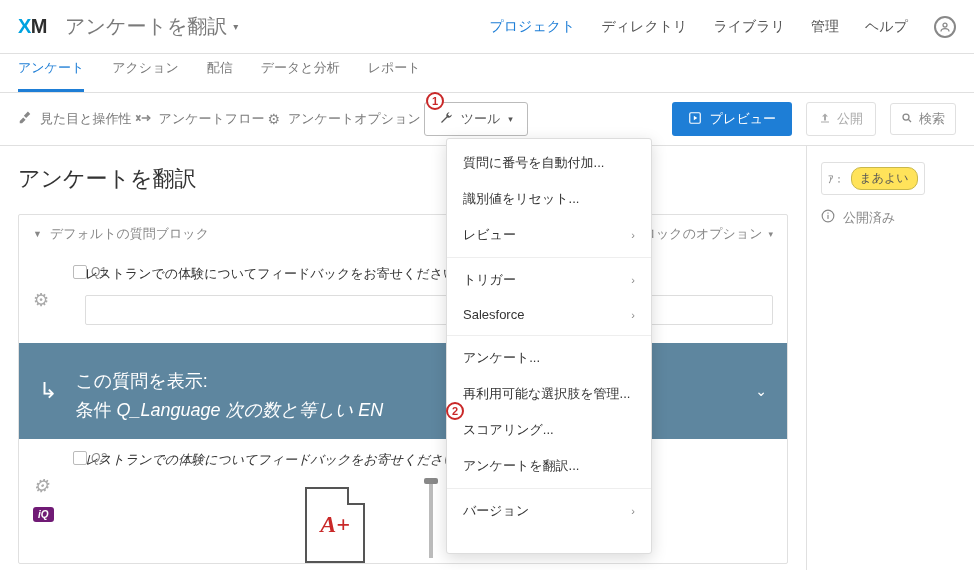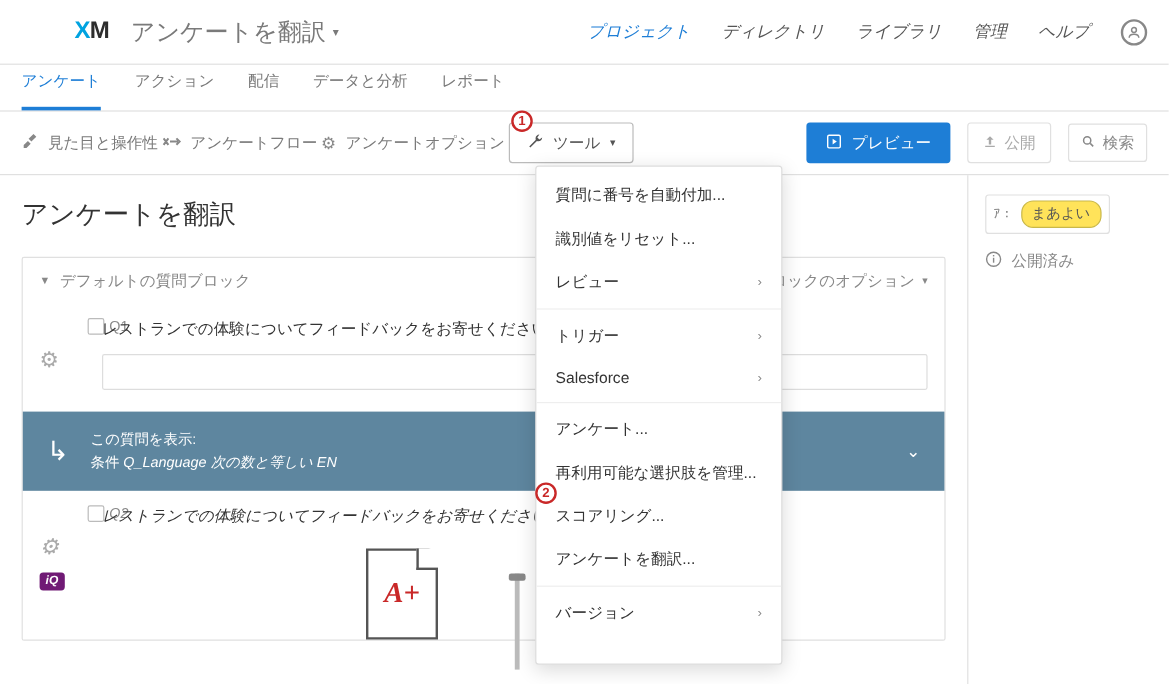--- a/index.html
+++ b/index.html
@@ -1,26 +1,26 @@
 <!DOCTYPE html>
 <html><head>
 <meta charset="utf-8">
 <style>
   * { box-sizing: border-box; margin: 0; padding: 0; font-family: -apple-system, BlinkMacSystemFont, "Segoe UI", Helvetica, Arial, sans-serif; }
   body { background: #fff; color: #333; font-size: 13px; width: 974px; height: 570px; overflow: hidden; position: relative; }
 
   
   .topbar { height: 54px; border-bottom: 1px solid #e0e0e0; display: flex; align-items: center; padding: 0 18px; }
-  .logo { font-size: 20px; font-weight: 700; letter-spacing: -0.5px; margin-right: 18px; margin-left: 44px; }
+  .logo { font-size: 20px; font-weight: 700; letter-spacing: -0.5px; margin-right: 18px; }
   .logo .x { color: #00a3e0; }
   .logo .m { color: #2d2d2d; }
   .page-title { font-size: 20px; color: #7a7a7a; font-weight: 400; display: flex; align-items: center; gap: 6px; cursor: pointer; }
   .page-title .caret { font-size: 10px; color: #7a7a7a; }
   .top-right { margin-left: auto; display: flex; align-items: center; gap: 26px; font-size: 14px; }
-  .top-link { color: #555; cursor: pointer; font-style: italic; }
+  .top-link { color: #555; cursor: pointer; }
   .top-link.active { color: #1e7ed6; }
   .avatar-circle { width: 22px; height: 22px; border-radius: 50%; border: 2px solid #888; display: flex; align-items: center; justify-content: center; color: #888; cursor: pointer; }
 
   
   .tabbar { height: 38px; display: flex; align-items: flex-end; padding: 0 18px; gap: 28px; font-size: 13px; }
   .tab { padding: 0 0 12px 0; color: #7a7a7a; cursor: pointer; border-bottom: 3px solid transparent; }
   .tab.active { color: #1e7ed6; border-bottom-color: #1e7ed6; }
 
   
   .toolbar { height: 54px; border-top: 1px solid #e0e0e0; border-bottom: 1px solid #e0e0e0; display: flex; align-items: center; padding: 13px 18px; gap: 3px; font-size: 13px; color: #7a7a7a; }
@@ -53,21 +53,21 @@
   .checkbox { width: 14px; height: 14px; border: 1px solid #bbb; border-radius: 2px; }
   .q-num { color: #888; font-size: 12px; }
   .gear { color: #aaa; font-size: 18px; cursor: pointer; }
   .iq-badge { background: #701a75; color: #fff; font-size: 10px; font-weight: 600; padding: 2px 5px; border-radius: 3px; }
   .q-body { flex: 1; }
   .q-text { margin-bottom: 12px; color: #333; }
   .q-input { width: 100%; height: 30px; border: 1px solid #ddd; border-radius: 2px; padding: 4px 8px; font-size: 13px; }
 
   .logic-bar { background: #5e869f; color: #fff; display: flex; align-items: center; padding: 14px 20px; gap: 18px; }
   .logic-bar .arrow-icon { font-size: 22px; }
-  .logic-bar .logic-text { flex: 1; font-size: 12px; line-height: 1.6; }
+  .logic-bar .logic-text { flex: 1; font-size: 18px; line-height: 1.6; margin-top: 10px; }
   .logic-bar .chevron { font-size: 14px; cursor: pointer; }
   .logic-bar .italic { font-style: italic; }
 
   .paper-icon { width: 60px; height: 76px; border: 2px solid #555; border-radius: 0 8px 0 0; margin-left: 220px; margin-top: 6px; position: relative; display: flex; align-items: center; justify-content: center; }
   .paper-icon::before { content: ""; position: absolute; top: -2px; right: -2px; width: 16px; height: 16px; background: #fff; border-left: 2px solid #555; border-bottom: 2px solid #555; }
   .paper-icon .grade { color: #c92828; font-size: 24px; font-weight: 700; font-family: "Comic Sans MS", cursive; }
 
   
   .dropdown { position: absolute; top: 138px; left: 446px; width: 206px; background: #fff; border: 1px solid #ddd; border-radius: 3px; box-shadow: 0 4px 16px rgba(0,0,0,0.15); z-index: 100; font-size: 13px; padding: 6px 0; }
   .dropdown .dd-item { padding: 9px 16px; color: #333; cursor: pointer; display: flex; align-items: center; }

